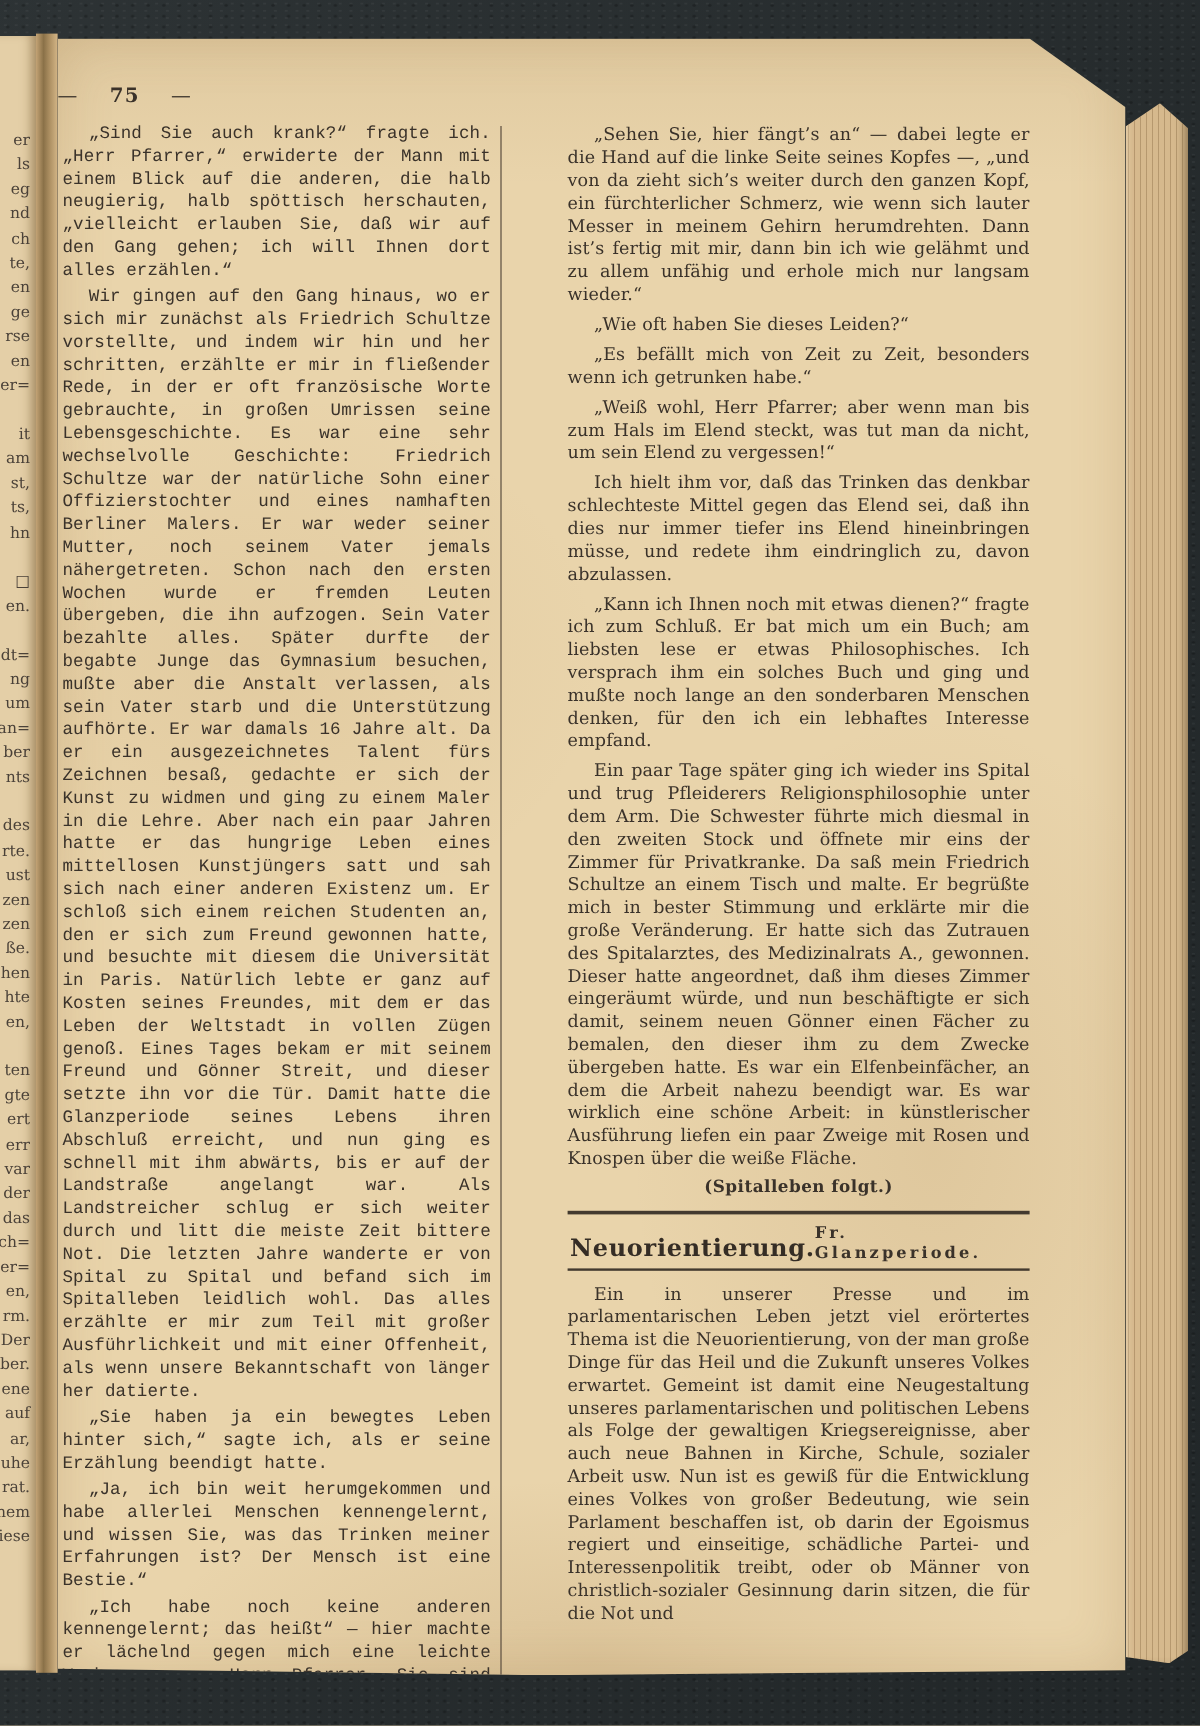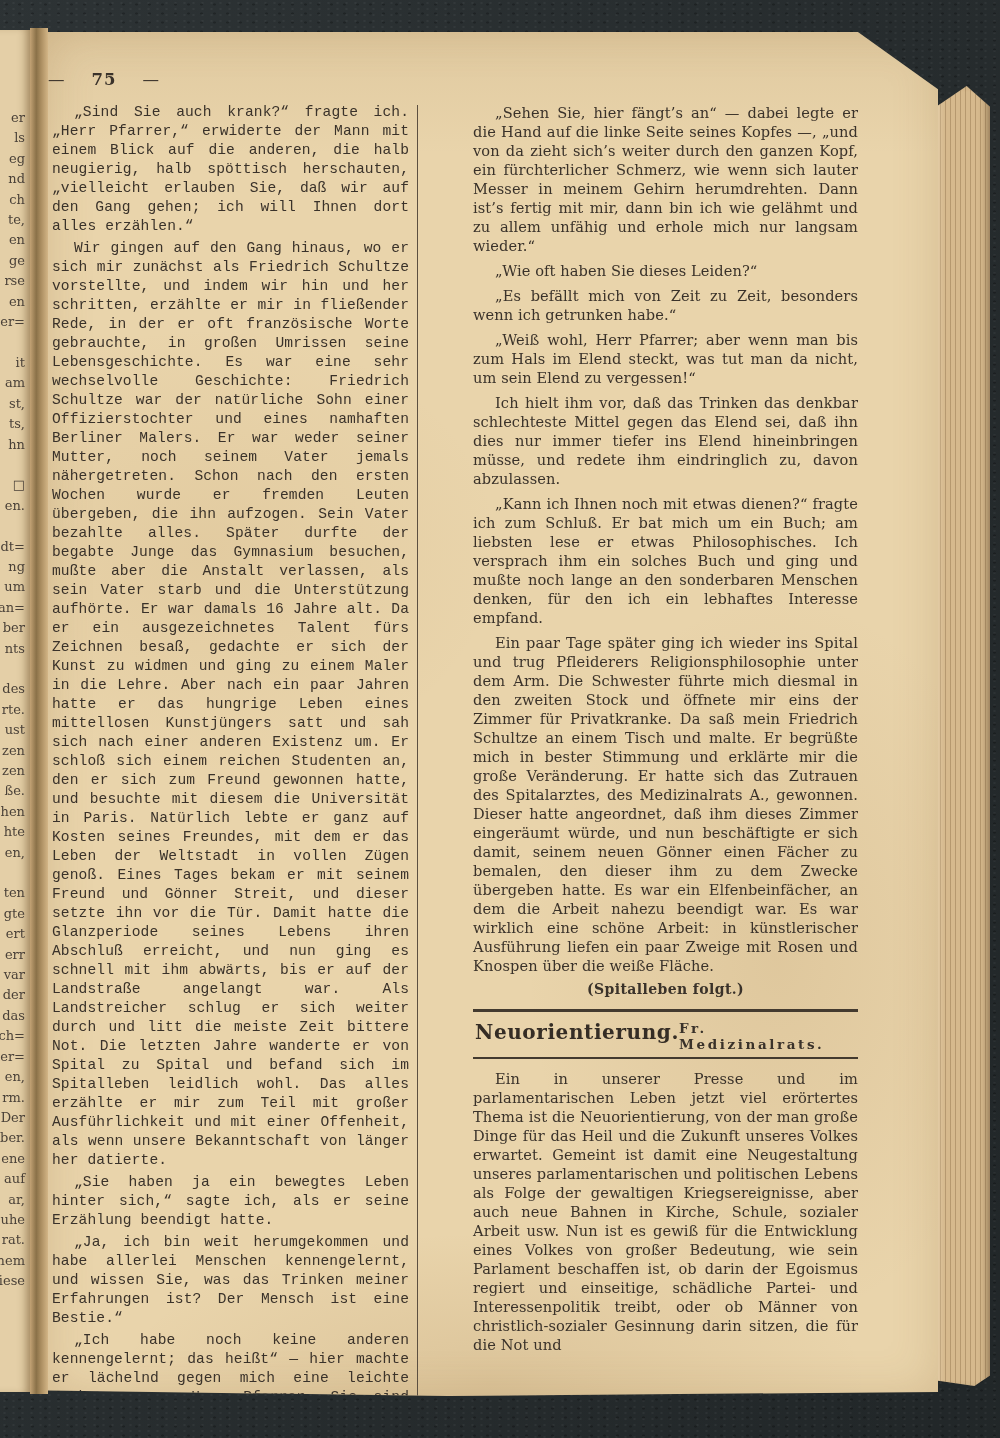--- a/index.html
+++ b/index.html
@@ -59,21 +59,21 @@
     color:#3a322a;
     letter-spacing:0.1px;
   }
   .para.para-sp{margin-bottom:6px;}
   .continuation{
     text-align:center;font-size:14px;font-weight:bold;color:#3a322a;
     margin:6px 0 12px 0;letter-spacing:0.4px;
   }
   .article-rule{height:3px;background:#433a2f;margin:0 0 7px 0;}
   .article-head{
-    display:flex;justify-content:space-between;align-items:flex-start;
+    display:flex;justify-content:space-between;align-items:flex-end;
     padding:1px 2px 0 2px;
   }
   .article-title{
     font-size:20px;font-weight:bold;color:#352d25;letter-spacing:0.6px;
   }
   .article-author{
     font-size:13.5px;font-weight:bold;color:#3a322a;letter-spacing:2.6px;
     padding-right:18px;
   }
   .head-underline{height:2px;background:#433a2f;width:385px;margin:5px 0 10px 0;}
@@ -177,21 +177,21 @@
           <p class="para para-sp">„Kann ich Ihnen noch mit etwas dienen?“ fragte ich zum Schluß. Er bat mich um ein Buch; am liebsten lese er etwas Philosophisches. Ich versprach ihm ein solches Buch und ging und mußte noch lange an den sonderbaren Menschen denken, für den ich ein lebhaftes Interesse empfand.</p>
           <p class="para para-sp">Ein paar Tage später ging ich wieder ins Spital und trug Pfleiderers Religionsphilosophie unter dem Arm. Die Schwester führte mich diesmal in den zweiten Stock und öffnete mir eins der Zimmer für Privatkranke. Da saß mein Friedrich Schultze an einem Tisch und malte. Er begrüßte mich in bester Stimmung und erklärte mir die große Veränderung. Er hatte sich das Zutrauen des Spitalarztes, des Medizinalrats A., gewonnen. Dieser hatte angeordnet, daß ihm dieses Zimmer eingeräumt würde, und nun beschäftigte er sich damit, seinem neuen Gönner einen Fächer zu bemalen, den dieser ihm zu dem Zwecke übergeben hatte. Es war ein Elfenbeinfächer, an dem die Arbeit nahezu beendigt war. Es war wirklich eine schöne Arbeit: in künstlerischer Ausführung liefen ein paar Zweige mit Rosen und Knospen über die weiße Fläche.</p>
         </div>
 
       <div class="continuation">(Spitalleben folgt.)</div>
 
       <div class="article-rule"></div>
 
       <div class="article-head">
         <span class="article-title">Neuorientierung.</span>
-        <span class="article-author">Fr. Medizinalrats.</span>
+        <span class="article-author">Fr. Glanzperiode.</span>
       </div>
       <div class="head-underline"></div>
 
       <div>
           <p class="para">Ein in unserer Presse und im parlamentarischen Leben jetzt viel erörtertes Thema ist die Neuorientierung, von der man große Dinge für das Heil und die Zukunft unseres Volkes erwartet. Gemeint ist damit eine Neugestaltung unseres parlamentarischen und politischen Lebens als Folge der gewaltigen Kriegsereignisse, aber auch neue Bahnen in Kirche, Schule, sozialer Arbeit usw. Nun ist es gewiß für die Entwicklung eines Volkes von großer Bedeutung, wie sein Parlament beschaffen ist, ob darin der Egoismus regiert und einseitige, schädliche Partei- und Interessenpolitik treibt, oder ob Männer von christlich-sozialer Gesinnung darin sitzen, die für die Not und</p>
         </div>
     </div>
   </div>
 </div>
 

